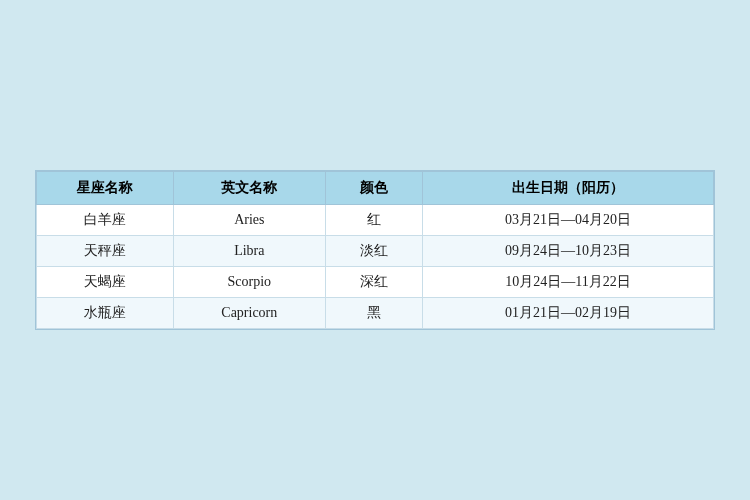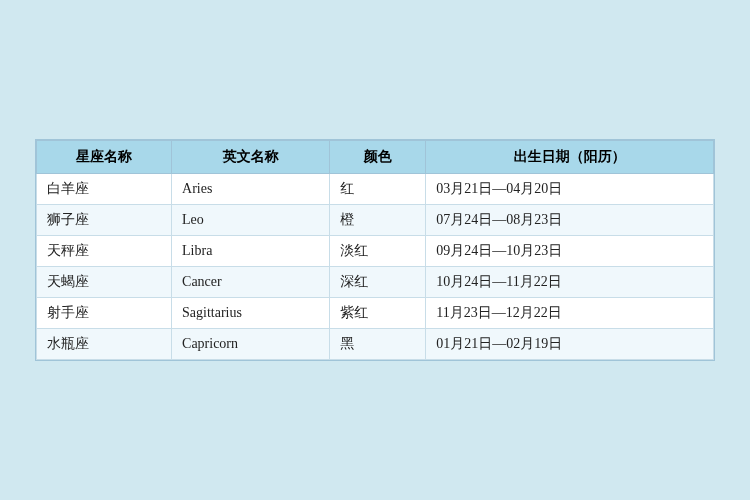--- a/index.html
+++ b/index.html
@@ -27,20 +27,21 @@
       color: #000;
       padding: 7px 6px;
       border: 1px solid #a0c4d8;
       text-align: center;
       font-weight: bold;
       font-size: 14px;
     }
     tbody tr td {
       padding: 6px 10px;
       border: 1px solid #c8dde8;
+      text-align: center;
       font-size: 14px;
       color: #222;
       background-color: #fff;
     }
     tbody tr:nth-child(even) td {
       background-color: #f0f8fc;
     }
   </style>
 </head>
 <body>
@@ -56,42 +57,30 @@
       </tr>
     </thead>
     <tbody id="table-body">
     <tr>
           <td>白羊座</td>
           <td>Aries</td>
           <td>红</td>
           <td>03月21日—04月20日</td>
         </tr>
         <tr>
-          <td>狮子座</td>
-          <td>Leo</td>
-          <td>橙</td>
-          <td>07月24日—08月23日</td>
-        </tr>
-        <tr>
           <td>天秤座</td>
           <td>Libra</td>
           <td>淡红</td>
           <td>09月24日—10月23日</td>
         </tr>
         <tr>
           <td>天蝎座</td>
-          <td>Cancer</td>
+          <td>Scorpio</td>
           <td>深红</td>
           <td>10月24日—11月22日</td>
-        </tr>
-        <tr>
-          <td>射手座</td>
-          <td>Sagittarius</td>
-          <td>紫红</td>
-          <td>11月23日—12月22日</td>
         </tr>
         <tr>
           <td>水瓶座</td>
           <td>Capricorn</td>
           <td>黑</td>
           <td>01月21日—02月19日</td>
         </tr>
       </tbody>
   </table>
 </div>

